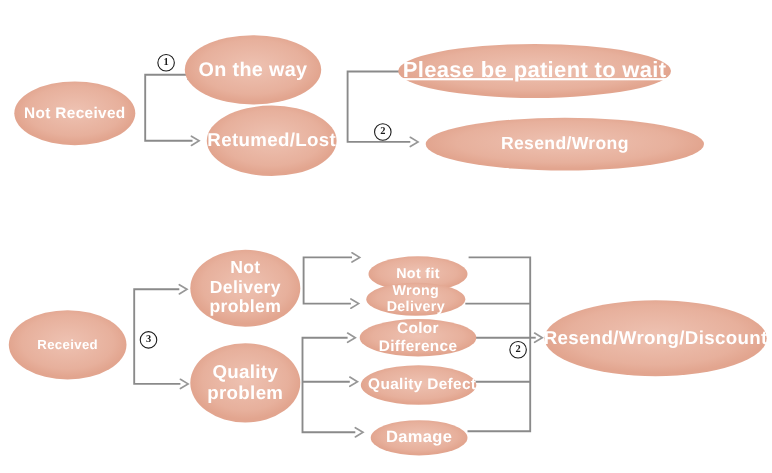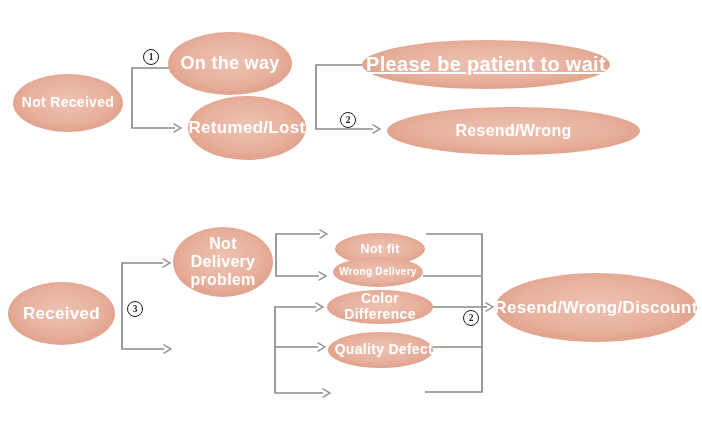--- a/index.html
+++ b/index.html
@@ -91,45 +91,51 @@
   </div>
 
   <div class="node" style="left:362px;top:40px;width:248px;height:49px;font-size:20px;text-decoration:underline;">
     <span>Please be patient to wait</span>
   </div>
 
   <div class="node" style="left:387px;top:107px;width:253px;height:48px;font-size:16px;">
     <span>Resend/Wrong</span>
   </div>
 
-  <div class="node" style="left:8px;top:282px;width:107px;height:63px;font-size:17px;">
+  <div class="node" style="left:8px;top:282px;width:107px;height:63px;font-size:12px;">
     <span>Received</span>
   </div>
 
   <div class="node w70" style="left:173px;top:227px;width:100px;height:70px;font-size:16px;">
     <span>Not Delivery problem</span>
   </div>
 
+  <div class="node w80" style="left:173px;top:312px;width:100px;height:72px;font-size:17px;">
+    <span>Quality problem</span>
+  </div>
 
   <div class="node" style="left:335px;top:213px;width:90px;height:32px;font-size:13px;margin-top:20px;">
     <span>Not fit</span>
   </div>
 
-  <div class="node" style="left:333px;top:257px;width:90px;height:30px;font-size:10px;">
+  <div class="node" style="left:333px;top:257px;width:90px;height:30px;font-size:13px;">
     <span>Wrong Delivery</span>
   </div>
 
   <div class="node" style="left:327px;top:290px;width:106px;height:34px;font-size:14px;align-items:center;">
     <span>Color Difference</span>
   </div>
 
   <div class="node" style="left:328px;top:332px;width:105px;height:36px;font-size:14px;justify-content:flex-end;">
     <span>Quality Defect</span>
   </div>
 
+  <div class="node" style="left:337px;top:382px;width:88px;height:32px;font-size:15px;">
+    <span>Damage</span>
+  </div>
 
   <div class="node" style="left:495px;top:273px;width:202px;height:69px;font-size:17px;">
     <span>Resend/Wrong/Discount</span>
   </div>
 
   <span class="badge" style="left:143px;top:49px;">1</span>
 
   <span class="badge" style="left:340px;top:112px;">2</span>
 
   <span class="badge" style="left:127px;top:301px;">3</span>

